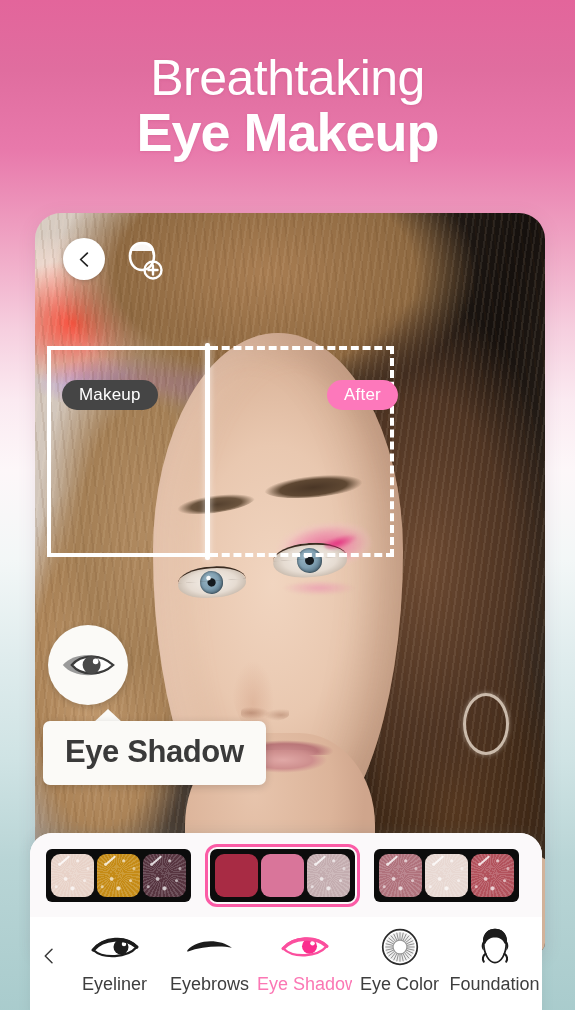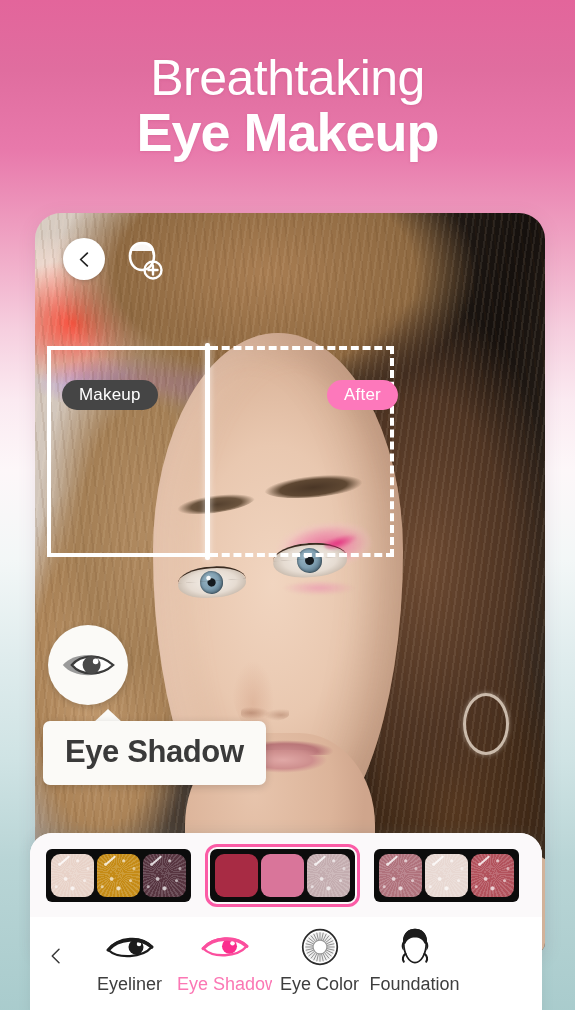--- a/index.html
+++ b/index.html
@@ -434,20 +434,28 @@
           <div class="tool-item">
             <div class="tool-icon">
               <svg viewBox="0 0 64 36" width="48" height="28">
                 <path d="M3 22 C16 4 48 2 61 18 C48 33 16 34 3 22 Z" fill="none" stroke="#1c1c1c" stroke-width="3"></path>
                 <circle cx="40" cy="18" r="10" fill="#1c1c1c"></circle>
                 <circle cx="44" cy="14" r="3" fill="#ffffff"></circle>
                 <path d="M3 22 C16 6 46 4 61 18" fill="none" stroke="#1c1c1c" stroke-width="4.5" stroke-linecap="round"></path>
               </svg>
             </div>
             <div class="tool-label">Eyeliner</div>
+          </div>
+          <div class="tool-item">
+            <div class="tool-icon">
+              <svg viewBox="0 0 64 26" width="50" height="22">
+                <path d="M3 17 C16 3 44 2 60 14 C46 11 22 12 3 19 Z" fill="#1c1c1c"></path>
+              </svg>
+            </div>
+            <div class="tool-label">Eyebrows</div>
           </div>
           <div class="tool-item active">
             <div class="tool-icon">
               <svg viewBox="0 0 64 36" width="48" height="28">
                 <path d="M3 20 C16 3 48 2 61 17 C48 32 16 33 3 20 Z" fill="none" stroke="#fb4f9e" stroke-width="3.2"></path>
                 <circle cx="38" cy="17" r="10" fill="#fb2d8d"></circle>
                 <circle cx="42" cy="13" r="3" fill="#ffffff"></circle>
                 <path d="M3 20 C16 5 46 3 61 17" fill="none" stroke="#fb4f9e" stroke-width="4.5" stroke-linecap="round"></path>
               </svg>
             </div>

